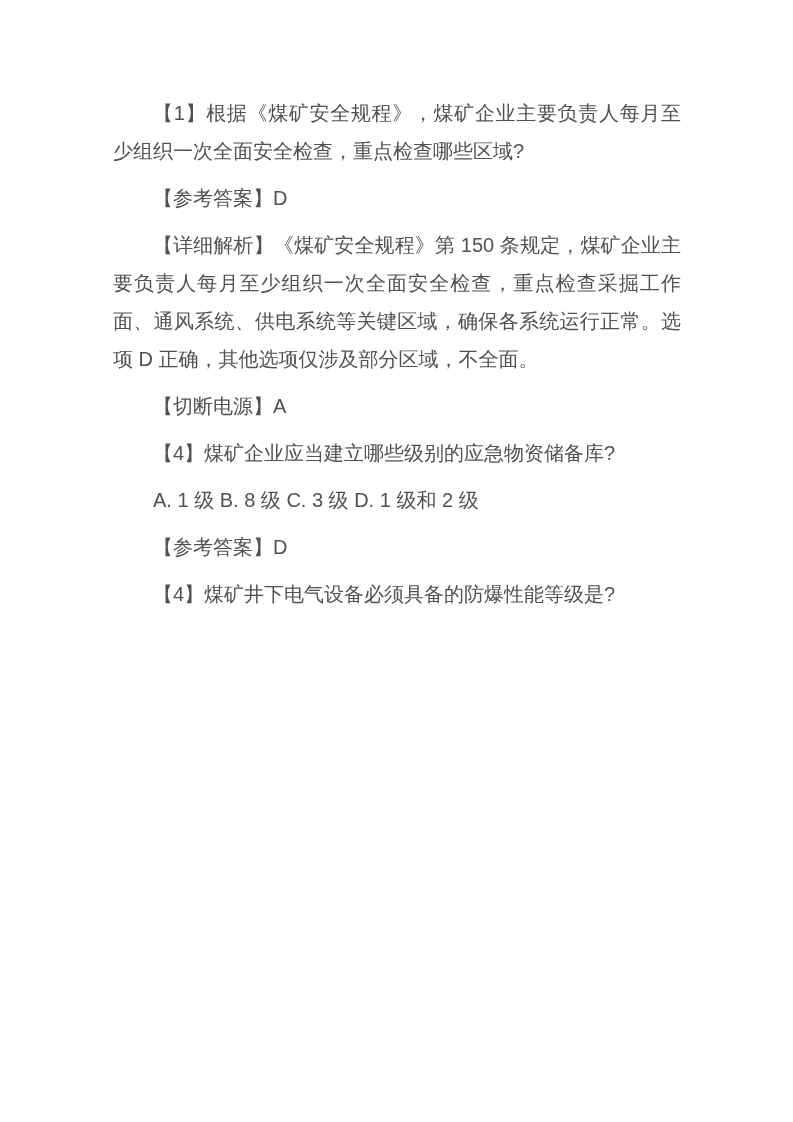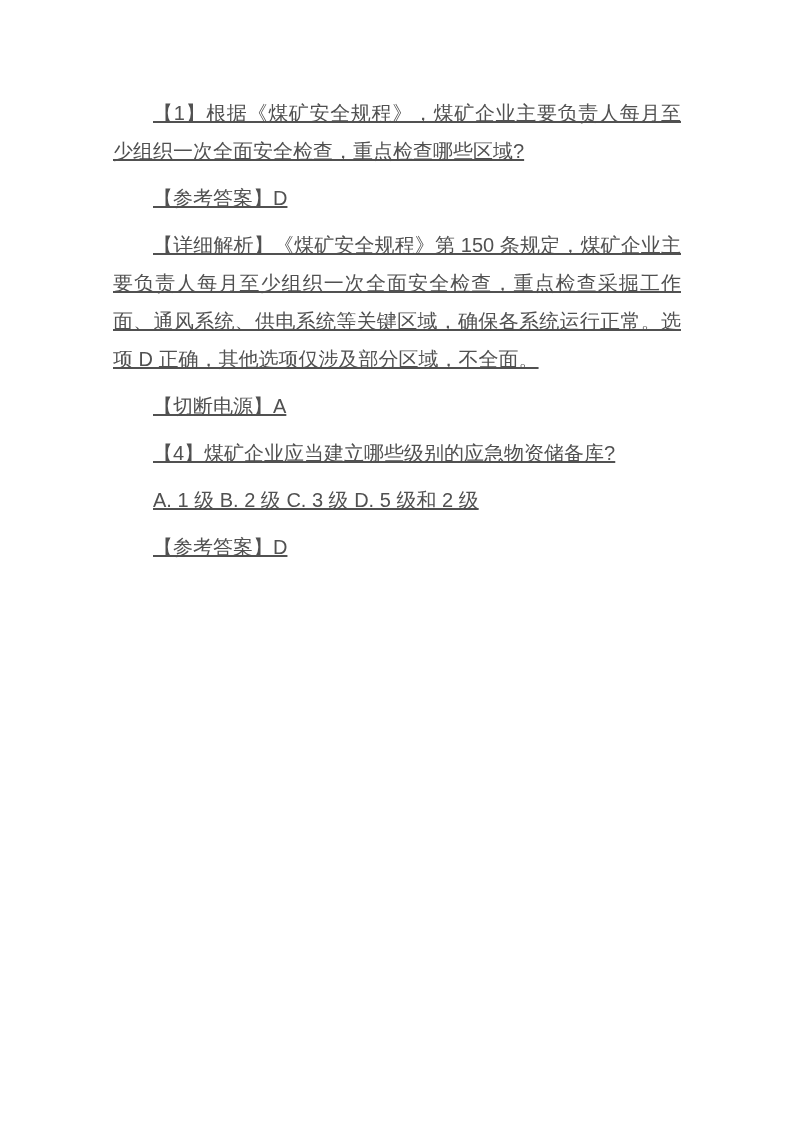--- a/index.html
+++ b/index.html
@@ -19,34 +19,34 @@
   }
   .para {
     margin: 0 0 9px 0;
     font-size: 20px;
     line-height: 38px;
     color: #515151;
     text-align: justify;
     text-justify: inter-ideograph;
     text-indent: 2em;
     word-break: break-all;
-    text-decoration: underline;
   }
 </style>
 </head>
 <body>
 
 <div class="page" style="background: rgb(255, 255, 255); color: rgb(81, 81, 81);">
   <div>
 
     <p class="para">【1】根据《煤矿安全规程》，煤矿企业主要负责人每月至少组织一次全面安全检查，重点检查哪些区域?</p>
     <p class="para">【参考答案】D</p>
     <p class="para">【详细解析】《煤矿安全规程》第 150 条规定，煤矿企业主要负责人每月至少组织一次全面安全检查，重点检查采掘工作面、通风系统、供电系统等关键区域，确保各系统运行正常。选项 D 正确，其他选项仅涉及部分区域，不全面。</p>
 
     <p class="para">【切断电源】A</p>
 
     <p class="para">【4】煤矿企业应当建立哪些级别的应急物资储备库?</p>
-    <p class="para">A. 1 级 B. 2 级 C. 3 级 D. 5 级和 2 级</p>
+    <p class="para">A. 1 级 B. 8 级 C. 3 级 D. 1 级和 2 级</p>
     <p class="para">【参考答案】D</p>
 
+    <p class="para">【4】煤矿井下电气设备必须具备的防爆性能等级是?</p>
 
   </div>
 </div>
 
 </body></html>

